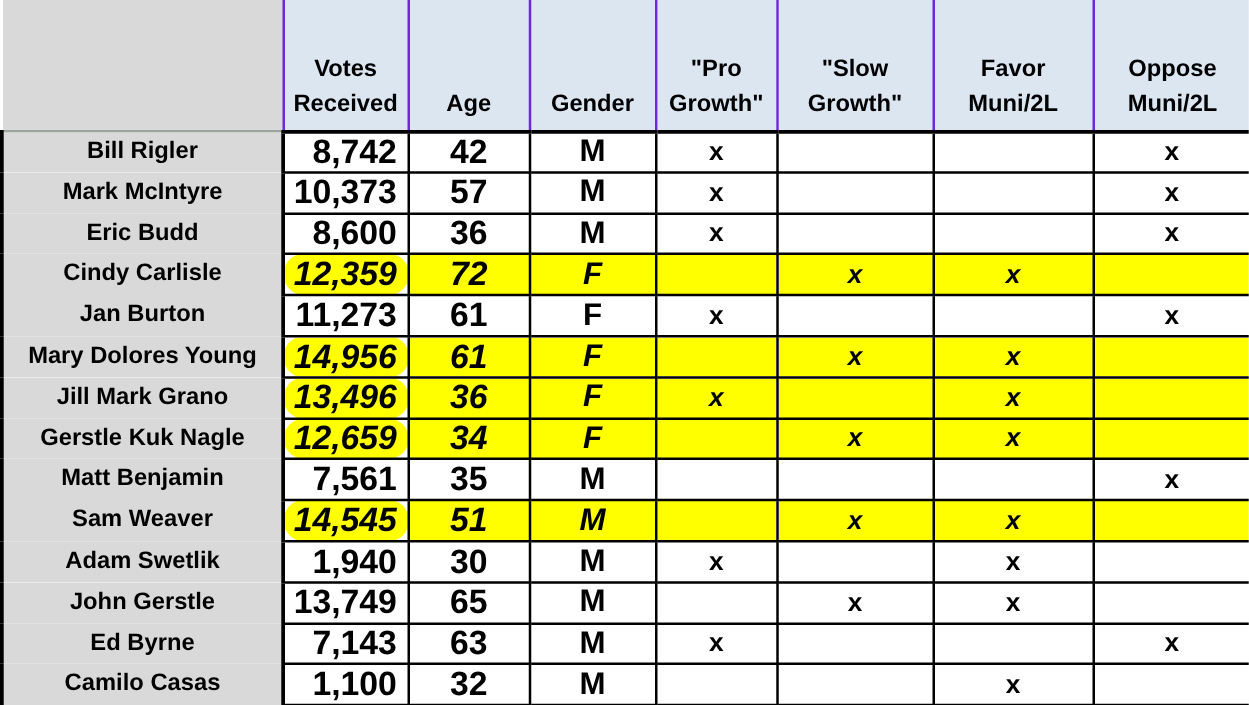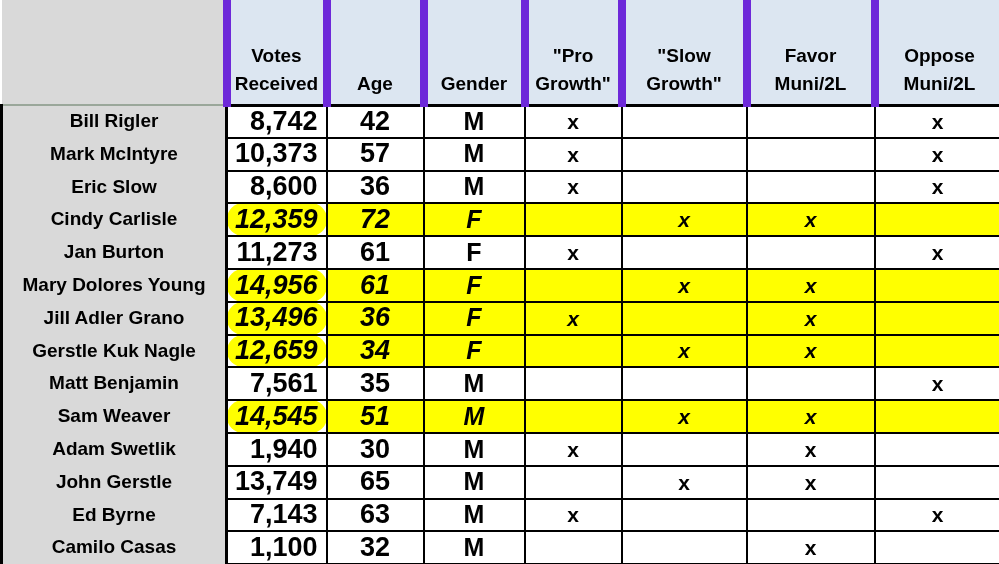--- a/index.html
+++ b/index.html
@@ -26,21 +26,21 @@
   tr.data-row { height: 32.8px; }
 
   
   tr.header-row th {
     background: #dce6f1;
     vertical-align: bottom;
     text-align: center;
     font-size: 19px;
     line-height: 1.45;
     padding-bottom: 6px;
-    border-left: 8px solid #6d28d9;
+    border-left: 2px solid #6d28d9;
     border-bottom: 3px solid #000;
     white-space: pre-line;
   }
   tr.header-row th.h-name {
     background: #d9d9d9;
     border-left: none;
     border-bottom: 2px solid #9aa79a;
   }
 
   
@@ -114,21 +114,21 @@
         <td class="name">Mark McIntyre</td>
         <td class="data c-votes">10,373</td>
         <td class="data c-age">57</td>
         <td class="data c-gender">M</td>
         <td class="data c-pro_growth">x</td>
         <td class="data c-slow_growth"></td>
         <td class="data c-favor_muni"></td>
         <td class="data c-oppose_muni">x</td>
       </tr>
       <tr class="data-row">
-        <td class="name">Eric Slow</td>
+        <td class="name">Eric Budd</td>
         <td class="data c-votes">8,600</td>
         <td class="data c-age">36</td>
         <td class="data c-gender">M</td>
         <td class="data c-pro_growth">x</td>
         <td class="data c-slow_growth"></td>
         <td class="data c-favor_muni"></td>
         <td class="data c-oppose_muni">x</td>
       </tr>
       <tr class="data-row hl">
         <td class="name">Cindy Carlisle</td>
@@ -154,21 +154,21 @@
         <td class="name">Mary Dolores Young</td>
         <td class="data c-votes">14,956</td>
         <td class="data c-age">61</td>
         <td class="data c-gender">F</td>
         <td class="data c-pro_growth"></td>
         <td class="data c-slow_growth">x</td>
         <td class="data c-favor_muni">x</td>
         <td class="data c-oppose_muni"></td>
       </tr>
       <tr class="data-row hl">
-        <td class="name">Jill Adler Grano</td>
+        <td class="name">Jill Mark Grano</td>
         <td class="data c-votes">13,496</td>
         <td class="data c-age">36</td>
         <td class="data c-gender">F</td>
         <td class="data c-pro_growth">x</td>
         <td class="data c-slow_growth"></td>
         <td class="data c-favor_muni">x</td>
         <td class="data c-oppose_muni"></td>
       </tr>
       <tr class="data-row hl">
         <td class="name">Gerstle Kuk Nagle</td>

